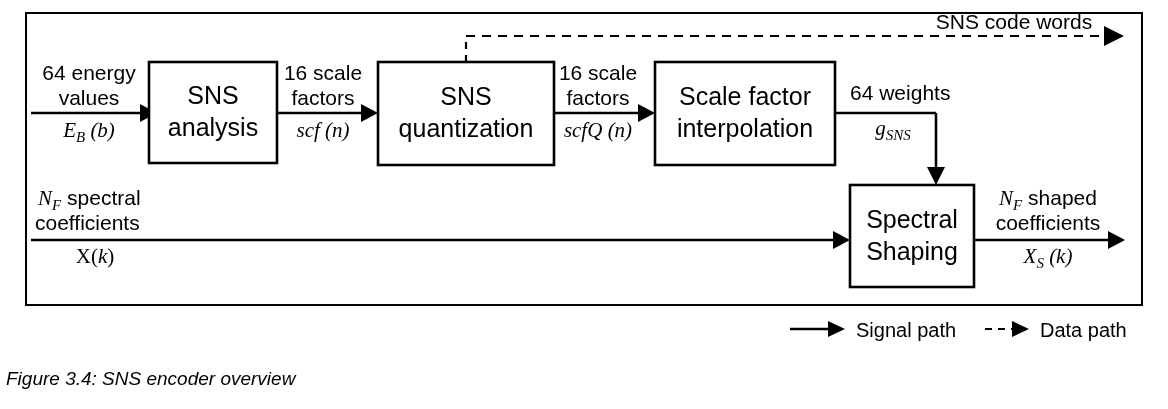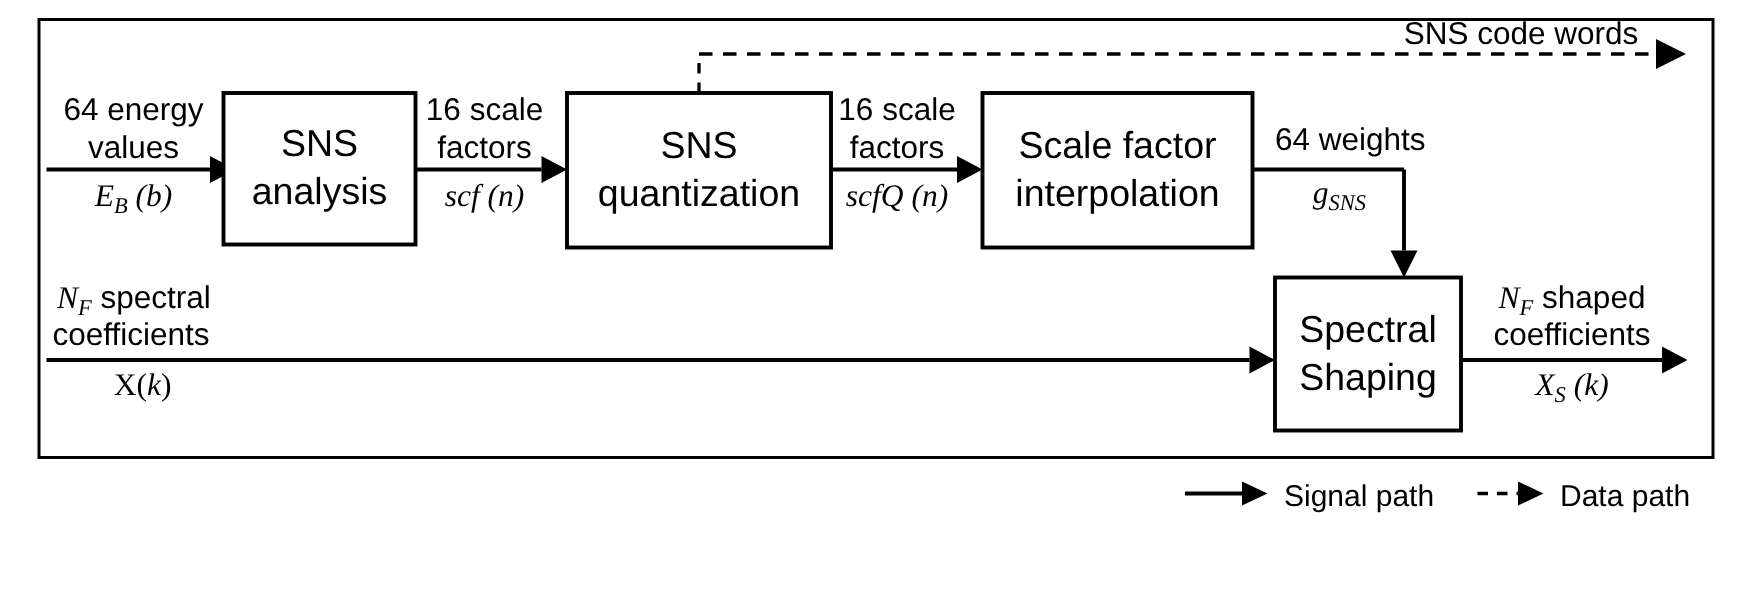--- a/index.html
+++ b/index.html
@@ -194,14 +194,15 @@
     <line class="sline" x1="790" y1="329" x2="828" y2="329"></line>
     <polygon class="ahead" points="828,321 828,337 845,329"></polygon>
     <text class="legendlabel" x="856" y="337">Signal path</text>
 
     <line class="dline-short" x1="985" y1="329" x2="1012" y2="329"></line>
     <polygon class="ahead" points="1012,321 1012,337 1029,329"></polygon>
     <text class="legendlabel" x="1040" y="337">Data path</text>
 
   </svg>
 
+  <div class="caption">Figure 3.4: SNS encoder overview</div>
 
 </div>
 
 </body></html>

